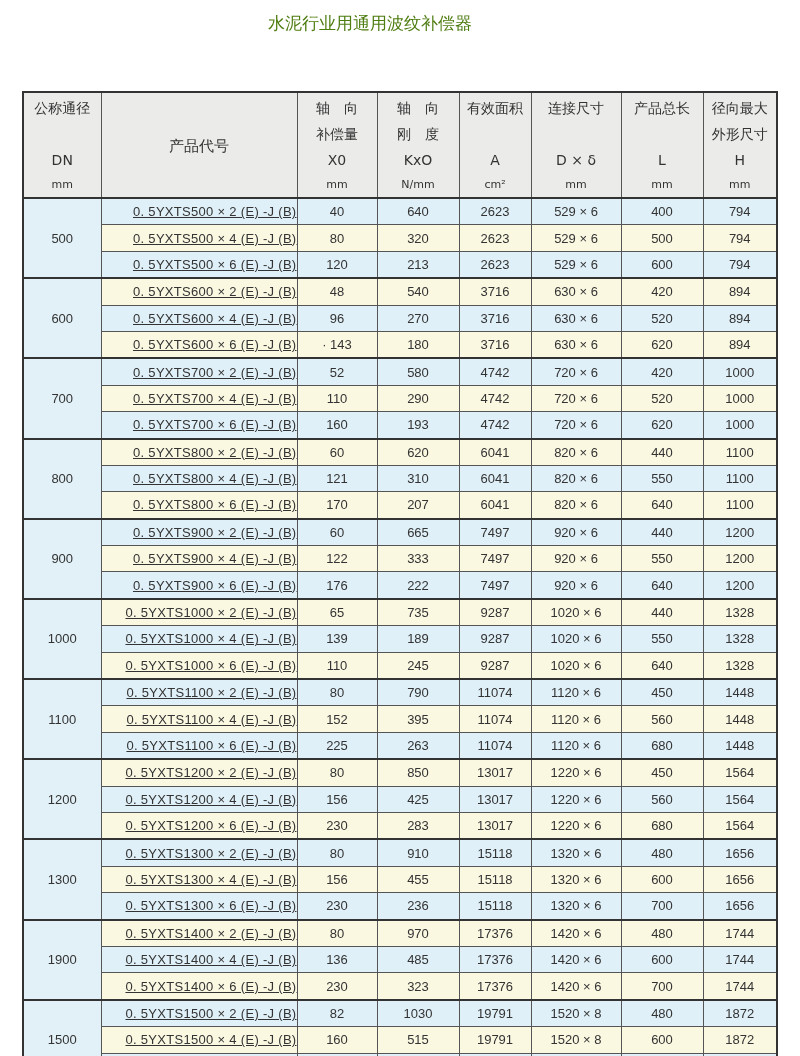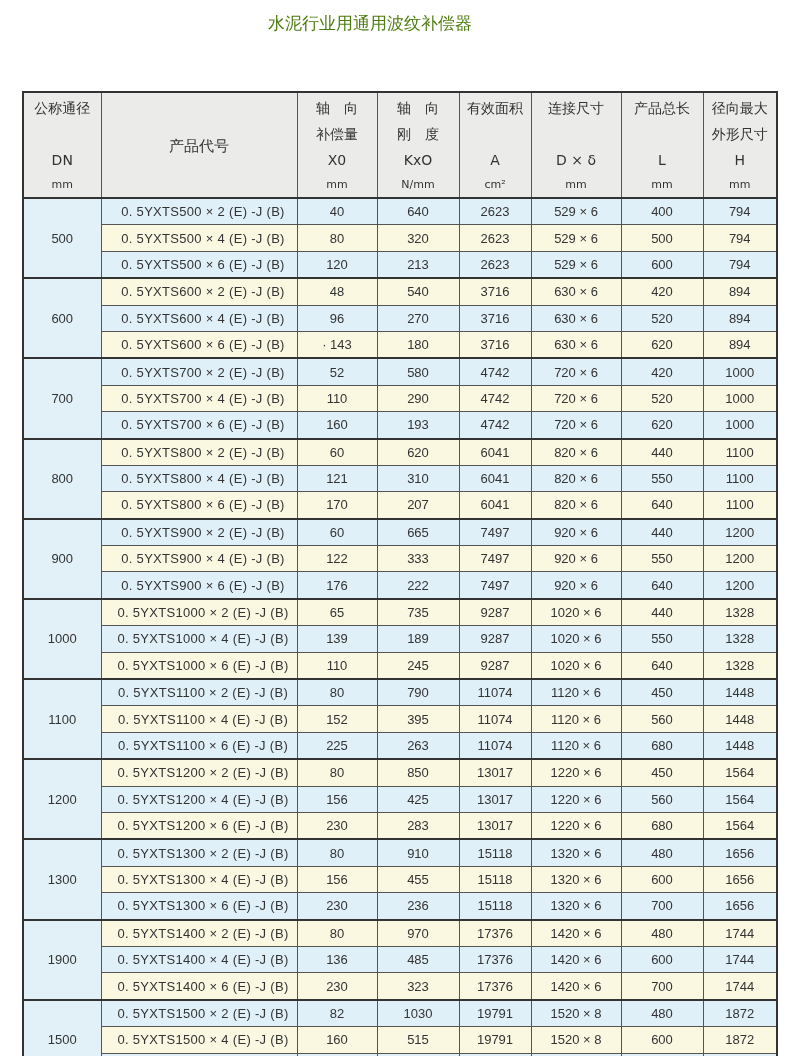--- a/index.html
+++ b/index.html
@@ -12,21 +12,21 @@
                border-collapse: collapse; table-layout: fixed;
                border: 2px solid #333; margin-top: 12px; }
   table.spec th, table.spec td { border: 1px solid #555; padding: 0; text-align: center;
                font-weight: normal; font-size: 13px; color: #333; }
   table.spec thead th { background: #ebebea; height: 92px; vertical-align: top;
                font-size: 14px; line-height: 26px; padding-top: 2px; }
   table.spec thead th .unit { font-size: 11px; line-height: 24px; }
   table.spec thead th.dn { vertical-align: top; }
   table.spec thead th.model { vertical-align: middle; font-size: 15px; }
   table.spec tbody td { height: 25.4px; font-family: "Liberation Sans", sans-serif; font-size: 13px; }
-  table.spec tbody td.model { text-align: center; padding-left: 8px; letter-spacing: 0.3px; }
+  table.spec tbody td.model { text-align: right; padding-left: 8px; letter-spacing: 0.3px; text-decoration: underline; }
   table.spec tbody td.dn { background: #e2f1f8; font-size: 13px; }
   table.spec tbody tr.blue td:not(.dn) { background: #e0f0f8; }
   table.spec tbody tr.yellow td:not(.dn) { background: #fbf8e2; }
   table.spec tbody tr.grp-start td { border-top: 2px solid #333; }
 </style>
 </head>
 <body>
 
 <div class="title"><span>水泥行业用通用波纹补偿器</span></div>
 

